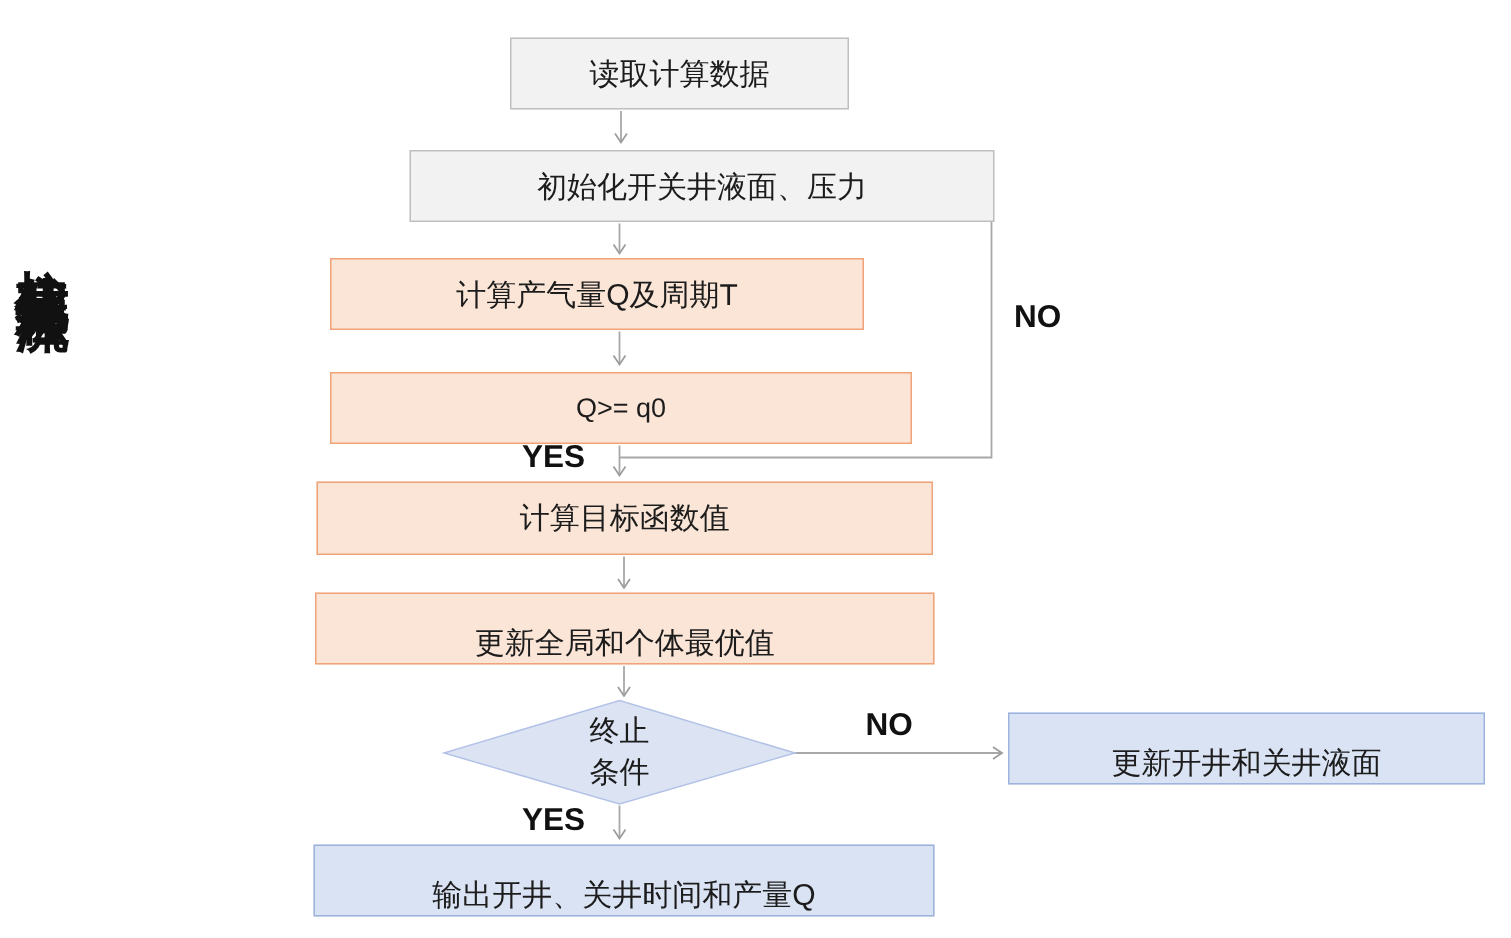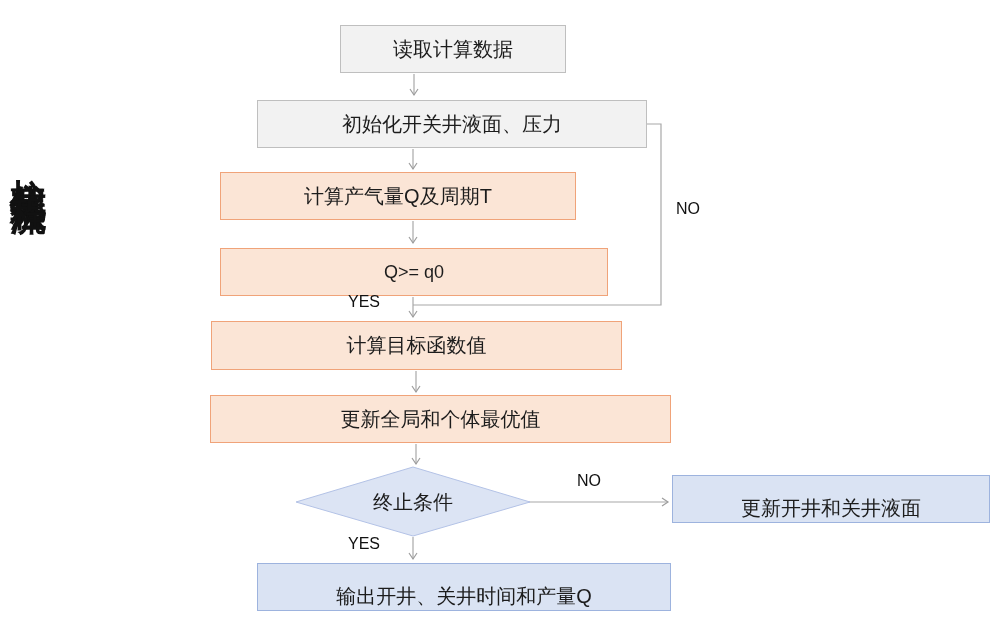--- a/index.html
+++ b/index.html
@@ -16,26 +16,26 @@
   .box{
     position:absolute;display:flex;align-items:center;justify-content:center;
     font-size:20px;color:#1c1c1c;text-align:center;box-sizing:border-box;
   }
   .box.gray  {background:#f2f2f2;border:1px solid #bfbfbf;margin-left:39px;}
   .box.orange{background:#fbe5d6;border:1px solid #f0a379;}
   .box.blue  {background:#dae3f3;border:1px solid #9db3de;align-items:flex-end;}
 
   .diamond-label{
     position:absolute;left:353px;top:471px;width:120px;height:62px;
-    display:flex;flex-direction:row;align-items:center;justify-content:center;
+    display:flex;flex-direction:column;align-items:center;justify-content:center;
     font-size:20px;line-height:27px;color:#1c1c1c;
   }
 
   .branch-label{
-    position:absolute;font-size:16px;font-weight:400;color:#111111;
+    position:absolute;font-size:21px;font-weight:700;color:#111111;
   }
 
   svg.connectors{position:absolute;left:0;top:0;width:1007px;height:625px;}
 </style>
 </head>
 <body>
 
 <div class="stage">
 
   <svg class="connectors" viewBox="0 0 1007 625" xmlns="http://www.w3.org/2000/svg">
@@ -57,50 +57,50 @@
     </g>
     <polygon points="413,467 530,502 413,536 296,502" fill="#dce4f4" stroke="#b3c2e6" stroke-width="1"></polygon>
   </svg>
 
   <div class="side-title">柱塞优化算法流程</div>
 
   <div class="box gray" style="left:301px;top:25px;width:226px;height:48px;">
     <span>读取计算数据</span>
   </div>
 
-  <div class="box gray" style="left:218px;top:100px;width:390px;height:48px;">
+  <div class="box gray" style="left:234px;top:100px;width:390px;height:48px;">
     <span>初始化开关井液面、压力</span>
   </div>
 
   <div class="box orange" style="left:220px;top:172px;width:356px;height:48px;">
     <span>计算产气量Q及周期T</span>
   </div>
 
   <div class="box orange" style="left:220px;top:248px;width:388px;height:48px;font-size:18px;">
     <span>Q&gt;= q0</span>
   </div>
 
   <div class="box orange" style="left:211px;top:321px;width:411px;height:49px;">
     <span>计算目标函数值</span>
   </div>
 
-  <div class="box orange" style="left:210px;top:395px;width:461px;height:48px;">
+  <div class="box orange" style="left:210px;top:395px;width:413px;height:48px;align-items:flex-end;">
     <span>更新全局和个体最优值</span>
   </div>
 
   <div class="diamond-label">
     <span>终止</span>
     <span>条件</span>
   </div>
 
   <div class="box blue" style="left:672px;top:475px;width:318px;height:48px;">
     <span>更新开井和关井液面</span>
   </div>
 
-  <div class="box blue" style="left:209px;top:563px;width:414px;height:48px;margin-left:48px;">
+  <div class="box blue" style="left:209px;top:563px;width:414px;height:48px;">
     <span>输出开井、关井时间和产量Q</span>
   </div>
 
   <div class="branch-label" style="left:348px;top:293px;">YES</div>
   <div class="branch-label" style="left:676px;top:200px;">NO</div>
   <div class="branch-label" style="left:348px;top:535px;">YES</div>
   <div class="branch-label" style="left:577px;top:472px;">NO</div>
 
 </div>
 

